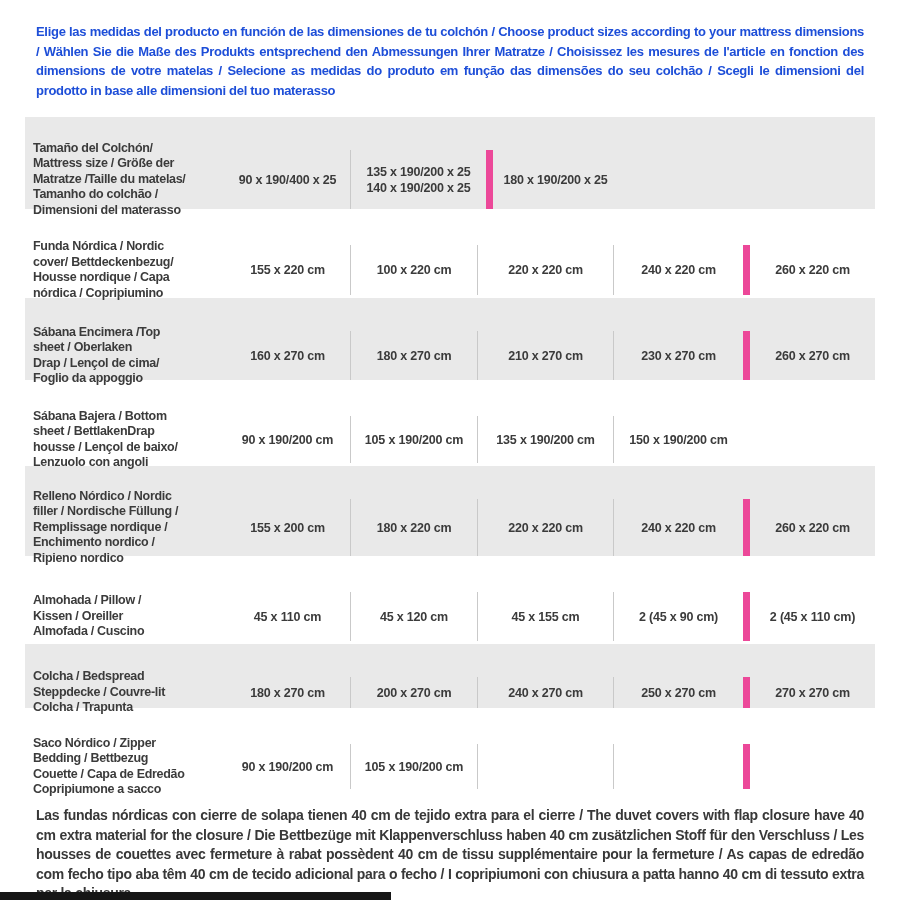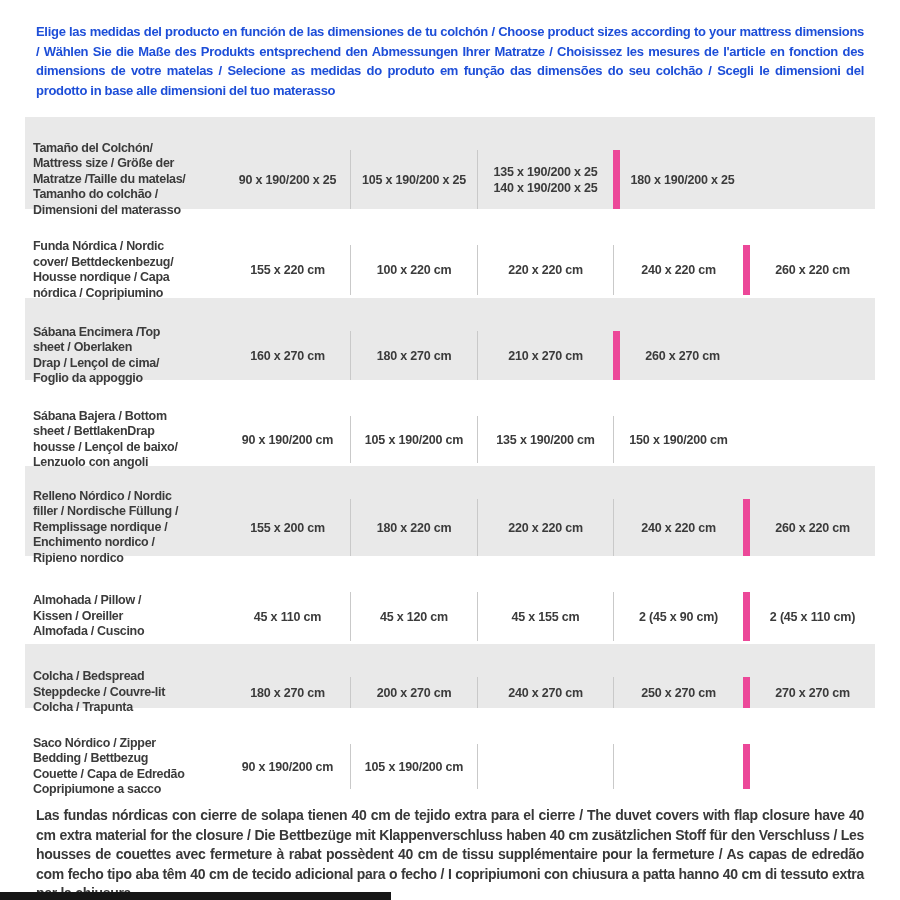--- a/index.html
+++ b/index.html
@@ -89,22 +89,21 @@
   <p class="intro">Elige las medidas del producto en función de las dimensiones de tu colchón / Choose product sizes according to your mattress dimensions / Wählen Sie die Maße des Produkts entsprechend den Abmessungen Ihrer Matratze / Choisissez les mesures de l'article en fonction des dimensions de votre matelas / Selecione as medidas do produto em função das dimensões do seu colchão / Scegli le dimensioni del prodotto in base alle dimensioni del tuo materasso</p>
 
   <div class="size-table">
 
     <div class="trow r0 alt">
       <div class="cell lab">Tamaño del Colchón/
 Mattress size / Größe der
 Matratze /Taille du matelas/
 Tamanho do colchão /
 Dimensioni del materasso</div>
-      <div class="cell val cv1">90 x 190/200 x 25</div>
-      <div class="cell val cv2">105 x 190/200 x 25</div>
+      <div class="cell val cv1">90 x 190/400 x 25</div>
       <div class="cell val cv3">135 x 190/200 x 25
 140 x 190/200 x 25</div>
       <div class="cell val cv5">180 x 190/200 x 25</div>
     </div>
 
     <div class="trow r1">
       <div class="cell lab">Funda Nórdica /  Nordic
 cover/ Bettdeckenbezug/
 Housse nordique  / Capa
 nórdica / Copripiumino</div>
@@ -116,20 +115,21 @@
     </div>
 
     <div class="trow r2 alt">
       <div class="cell lab">Sábana Encimera /Top
 sheet / Oberlaken
 Drap / Lençol de cima/
 Foglio da appoggio</div>
       <div class="cell val cv1">160 x 270 cm</div>
       <div class="cell val cv2">180 x 270 cm</div>
       <div class="cell val cv3">210 x 270 cm</div>
+      <div class="cell val cv4">230 x 270 cm</div>
       <div class="cell val cv5">260 x 270 cm</div>
     </div>
 
     <div class="trow r3">
       <div class="cell lab">Sábana Bajera / Bottom
 sheet / BettlakenDrap
 housse / Lençol de baixo/
 Lenzuolo con angoli</div>
       <div class="cell val cv1">90 x 190/200 cm</div>
       <div class="cell val cv2">105 x 190/200 cm</div>

